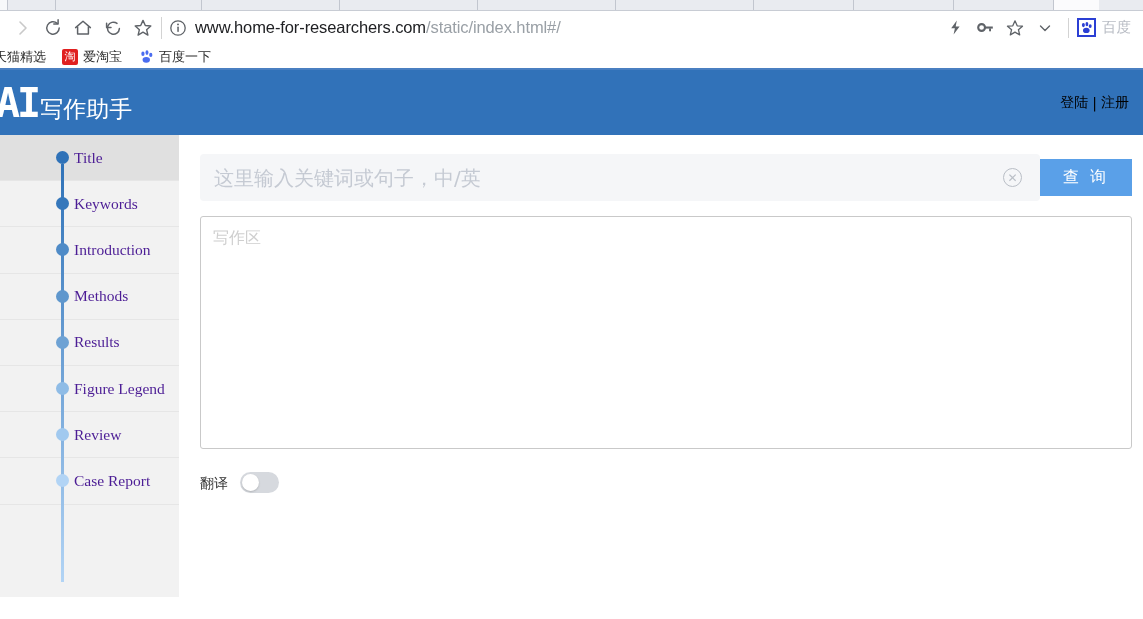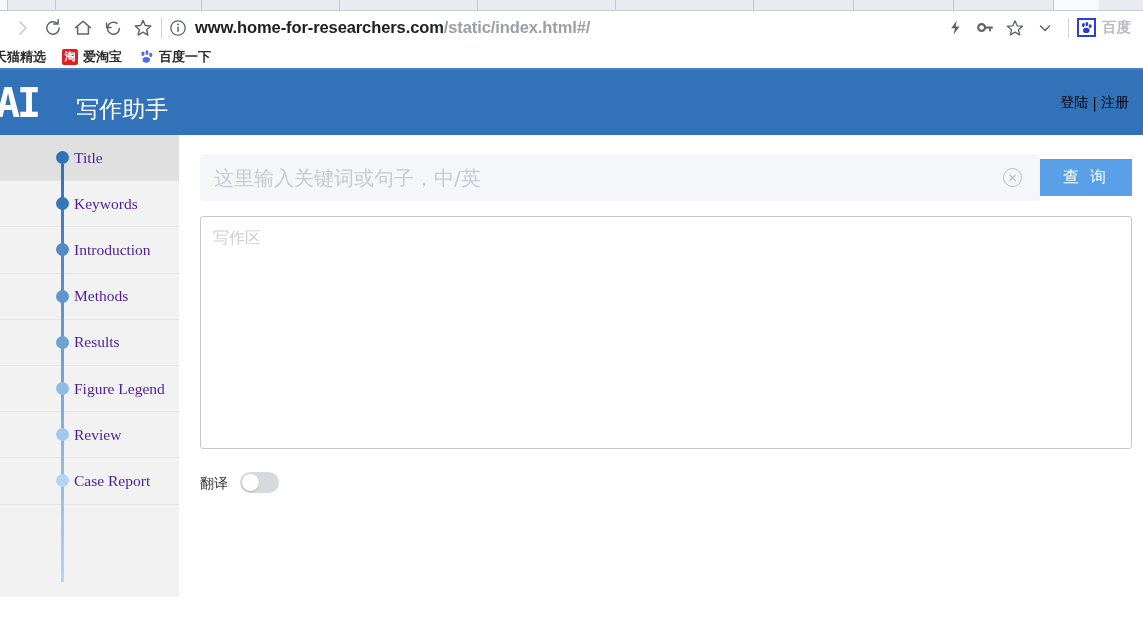--- a/index.html
+++ b/index.html
@@ -4,21 +4,21 @@
 <style>
   * { box-sizing: border-box; margin: 0; padding: 0; }
   html, body {
     width: 1143px; height: 619px;
     font-family: "Liberation Sans", sans-serif;
     background: #ffffff;
     overflow: hidden;
   }
 
   
-  #browser-chrome { width: 1143px; background: #a21caf; font-weight: bold; }
+  #browser-chrome { width: 1143px; background: #a21caf; }
 
   #tab-strip {
     height: 11px;
     background: #e9ebf0;
     display: flex;
     border-bottom: 1px solid #c8ccd4;
     overflow: hidden;
   }
   .tab-stub {
     height: 11px;
@@ -102,21 +102,20 @@
   #logo-wrap { display: flex; align-items: flex-end; margin-left: -4px; }
   #logo-ai {
     font-family: "DejaVu Sans Mono", monospace;
     font-size: 40px; font-weight: 700;
     color: #ffffff; letter-spacing: -3px; line-height: 40px;
     margin-right: 2px;
   }
   #logo-cn {
     font-size: 23px; color: #ffffff; line-height: 28px;
     font-family: "DejaVu Sans", sans-serif;
-    margin-left: 36px;
   }
   #auth-links { font-size: 14px; color: #000000; font-family:"DejaVu Sans", sans-serif; display:flex; align-items:center; }
   #auth-links .sep { margin: 0 4px; }
   #auth-links span[data-name] { cursor: pointer; }
 
   
   #app-body { display: flex; height: 485px; background: #ffffff; }
 
   
   #sidebar {

